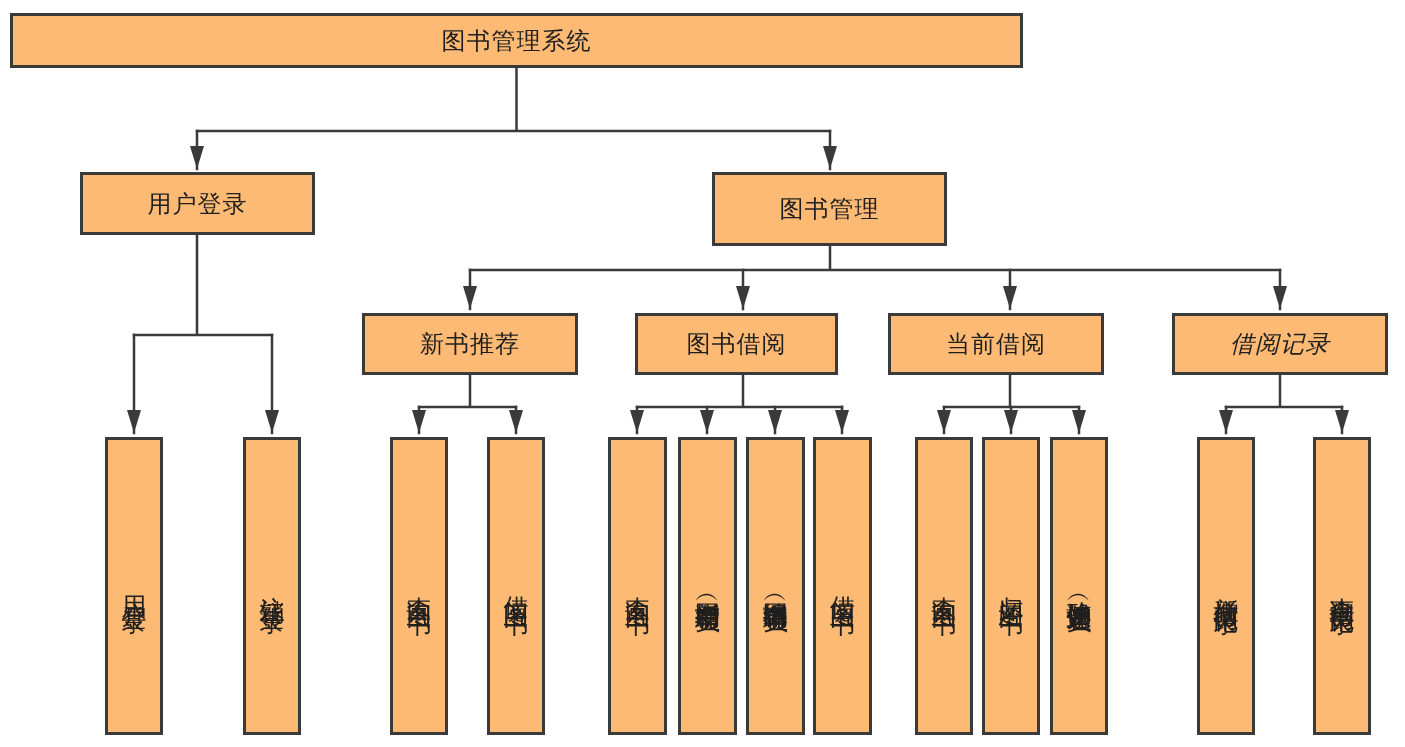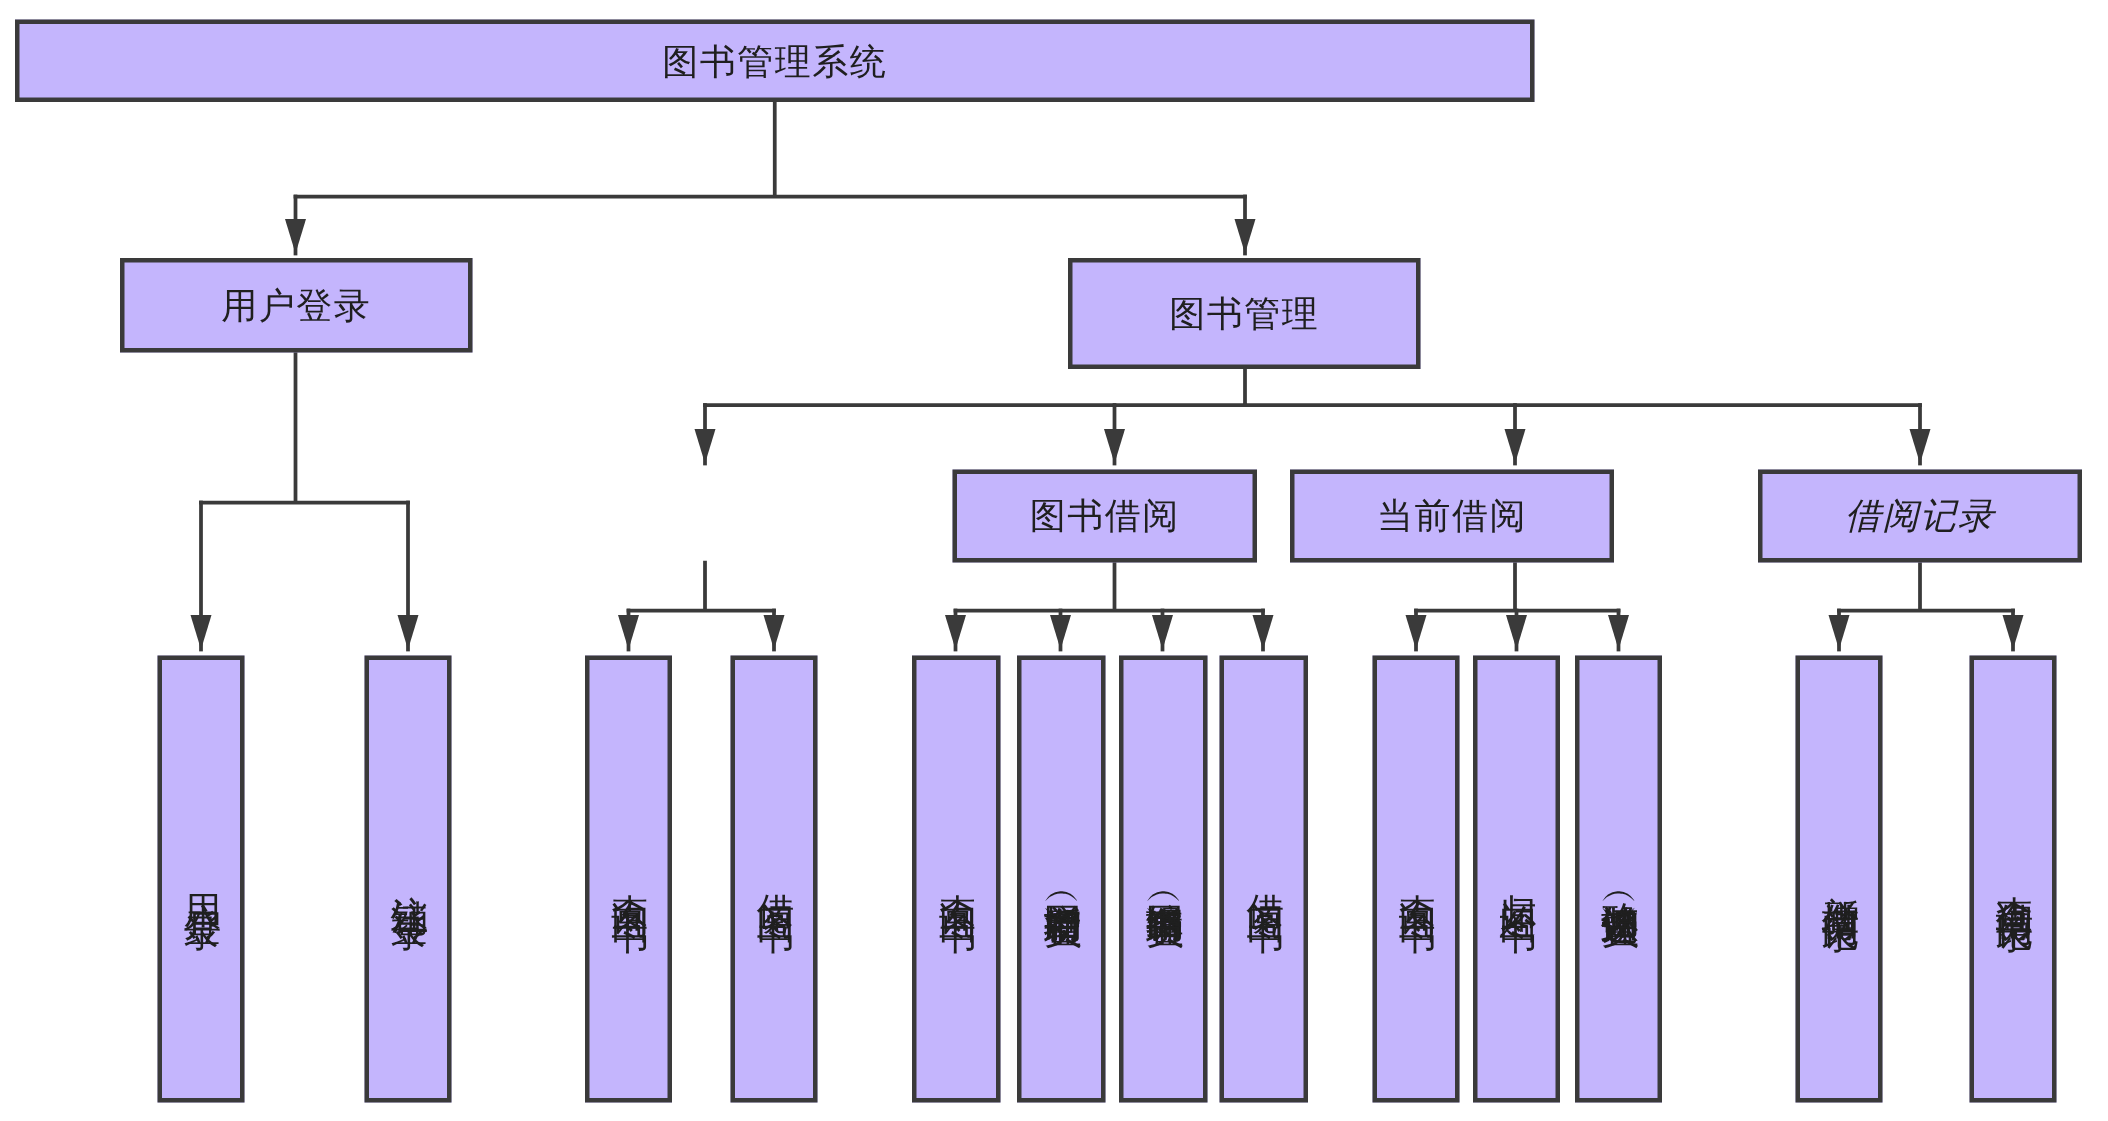--- a/index.html
+++ b/index.html
@@ -14,21 +14,21 @@
   .edges {
     position: absolute;
     left: 0; top: 0;
     width: 1405px; height: 747px;
     z-index: 1;
   }
   .box {
     position: absolute;
     box-sizing: border-box;
     border: 3px solid #3a3a3a;
-    background: #c4b5fd;
+    background: #fdba74;
     display: flex;
     align-items: center;
     justify-content: center;
     color: #1f1f1f;
     z-index: 2;
   }
   .hlabel { font-size: 24px; letter-spacing: 1px; white-space: nowrap; }
   .leaf .vtext {
     writing-mode: vertical-rl;
     text-orientation: mixed;
@@ -103,24 +103,27 @@
     <span class="hlabel">图书管理系统</span>
   </div>
 
   <div class="box" style="left:80px; top:172px; width:235px; height:63px;">
     <span class="hlabel">用户登录</span>
   </div>
   <div class="box" style="left:712px; top:172px; width:235px; height:74px;">
     <span class="hlabel">图书管理</span>
   </div>
 
+  <div class="box" style="left:362px; top:313px; width:216px; height:62px;">
+    <span class="hlabel">新书推荐</span>
+  </div>
   <div class="box" style="left:635px; top:313px; width:203px; height:62px;">
     <span class="hlabel">图书借阅</span>
   </div>
-  <div class="box" style="left:860px; top:313px; width:216px; height:62px;">
+  <div class="box" style="left:888px; top:313px; width:216px; height:62px;">
     <span class="hlabel">当前借阅</span>
   </div>
   <div class="box" style="left:1172px; top:313px; width:216px; height:62px;font-style:italic;">
     <span class="hlabel">借阅记录</span>
   </div>
 
   <div class="box leaf" style="left:105px; top:437px; width:58px; height:298px;">
     <span class="vtext">用户登录</span>
   </div>
   <div class="box leaf" style="left:243px; top:437px; width:58px; height:298px;">

